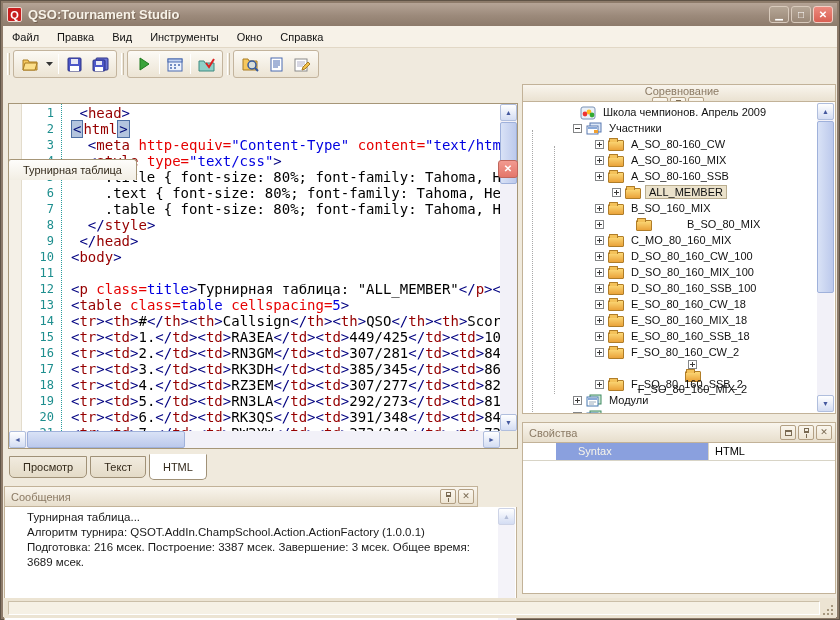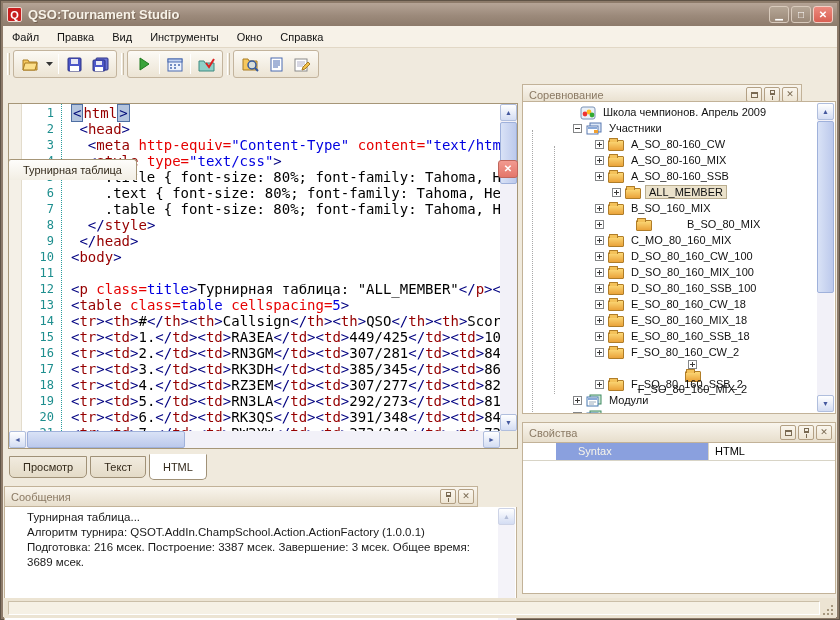--- a/index.html
+++ b/index.html
@@ -95,21 +95,21 @@
 
   
   .msg-hdr { left:1px; top:406px; width:474px; }
   .msg-body { position:absolute; left:1px; top:427px; width:513px; height:165px; background:#fff;
     border:1px solid #c2b298; border-top:none; }
   .msg-text { padding:3px 22px; font-size:11.5px; color:#1a1a1a; line-height:15px; }
   .msg-sb { position:absolute; right:1px; top:1px; bottom:1px; width:17px; background:#f4f3f9; }
   .msg-sb .sb-btn { border-color:#cdd3e6; color:#b3bdd6; }
 
   
-  .comp-hdr { left:519px; top:4px; width:280px; }
+  .comp-hdr { left:519px; top:4px; width:314px;flex-direction:column; }
   .tree { position:absolute; left:519px; top:21px; width:314px; height:313px; background:#fff;
     border:1px solid #c2b298; overflow:hidden; }
   .tree-inner { position:absolute; left:1px; top:2px; right:18px; bottom:0; overflow:hidden; }
   .tree-row { height:16px; display:flex; align-items:center; font-size:11px; color:#111; position:relative;margin-left:44px; }
   .plusbox { width:9px; height:9px; border:1px solid #848688; background:#fff; position:relative; flex:none; }
   .plusbox:before { content:""; position:absolute; left:1px; top:3px; width:5px; height:1px; background:#3a3a3a; }
   .plusbox.plus:after { content:""; position:absolute; left:3px; top:1px; width:1px; height:5px; background:#3a3a3a; }
   .t-icon { width:16px; height:13px; margin:0 4px 0 4px; flex:none; position:relative; }
   .folder-ic { background:linear-gradient(#fcd978,#eaa33a); border:1px solid #b07d28; border-radius:1px;
     height:11px; margin-top:2px; }
@@ -300,22 +300,22 @@
             <div class="gut-num">14</div>
             <div class="gut-num">15</div>
             <div class="gut-num">16</div>
             <div class="gut-num">17</div>
             <div class="gut-num">18</div>
             <div class="gut-num">19</div>
             <div class="gut-num">20</div>
             <div class="gut-num">21</div>
           </div>
         <div class="ed-code" id="code">
+            <div class="code-line"><span class="tk-x"> </span><span class="tk-p">&lt;</span><span class="tk-t">head</span><span class="tk-p">&gt;</span></div>
             <div class="code-line"><span class="tk-h">&lt;</span><span class="tk-t">html</span><span class="tk-h">&gt;</span></div>
-            <div class="code-line"><span class="tk-x"> </span><span class="tk-p">&lt;</span><span class="tk-t">head</span><span class="tk-p">&gt;</span></div>
             <div class="code-line"><span class="tk-x">  </span><span class="tk-p">&lt;</span><span class="tk-t">meta</span><span class="tk-x"> </span><span class="tk-a">http-equiv=</span><span class="tk-v">"Content-Type"</span><span class="tk-x"> </span><span class="tk-a">content=</span><span class="tk-v">"text/htm</span></div>
             <div class="code-line"><span class="tk-x">  </span><span class="tk-p">&lt;</span><span class="tk-t">style</span><span class="tk-x"> </span><span class="tk-a">type=</span><span class="tk-v">"text/css"</span><span class="tk-p">&gt;</span></div>
             <div class="code-line"><span class="tk-x">    .title { font-size: 80%; font-family: Tahoma, H</span></div>
             <div class="code-line"><span class="tk-x">    .text { font-size: 80%; font-family: Tahoma, He</span></div>
             <div class="code-line"><span class="tk-x">    .table { font-size: 80%; font-family: Tahoma, H</span></div>
             <div class="code-line"><span class="tk-x">  </span><span class="tk-p">&lt;/</span><span class="tk-t">style</span><span class="tk-p">&gt;</span></div>
             <div class="code-line"><span class="tk-x"> </span><span class="tk-p">&lt;/</span><span class="tk-t">head</span><span class="tk-p">&gt;</span></div>
             <div class="code-line"><span class="tk-p">&lt;</span><span class="tk-t">body</span><span class="tk-p">&gt;</span></div>
             <div class="code-line"></div>
             <div class="code-line"><span class="tk-p">&lt;</span><span class="tk-t">p</span><span class="tk-x"> </span><span class="tk-a">class=</span><span class="tk-v">title</span><span class="tk-p">&gt;</span><span class="tk-x">Турнирная таблица: "ALL_MEMBER"</span><span class="tk-p">&lt;/</span><span class="tk-t">p</span><span class="tk-p">&gt;</span><span class="tk-p">&lt;</span></div>

